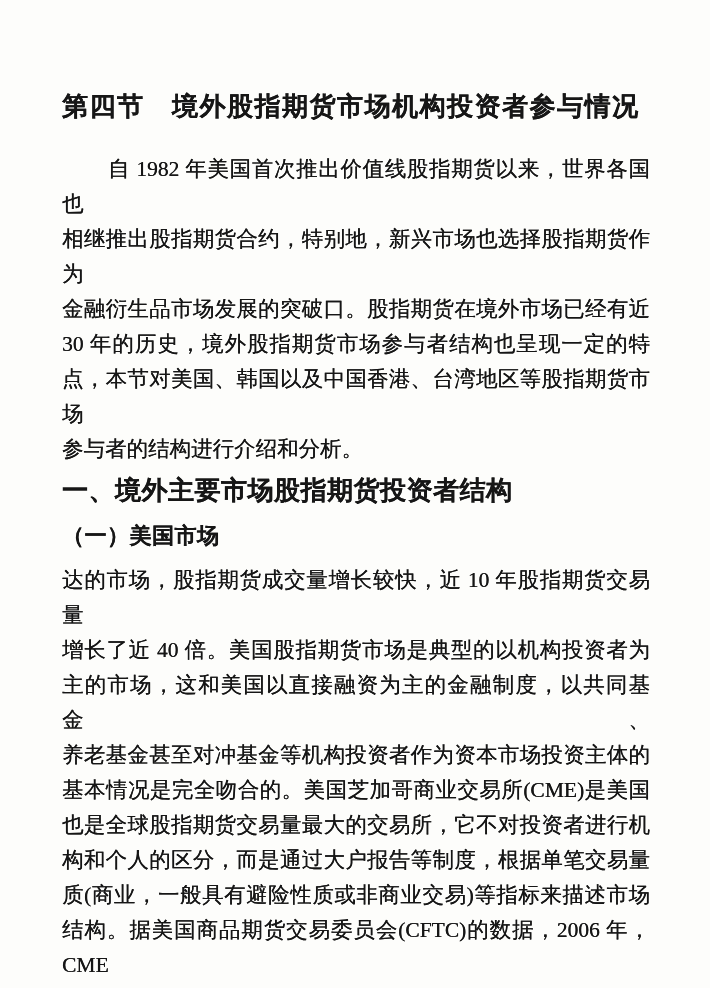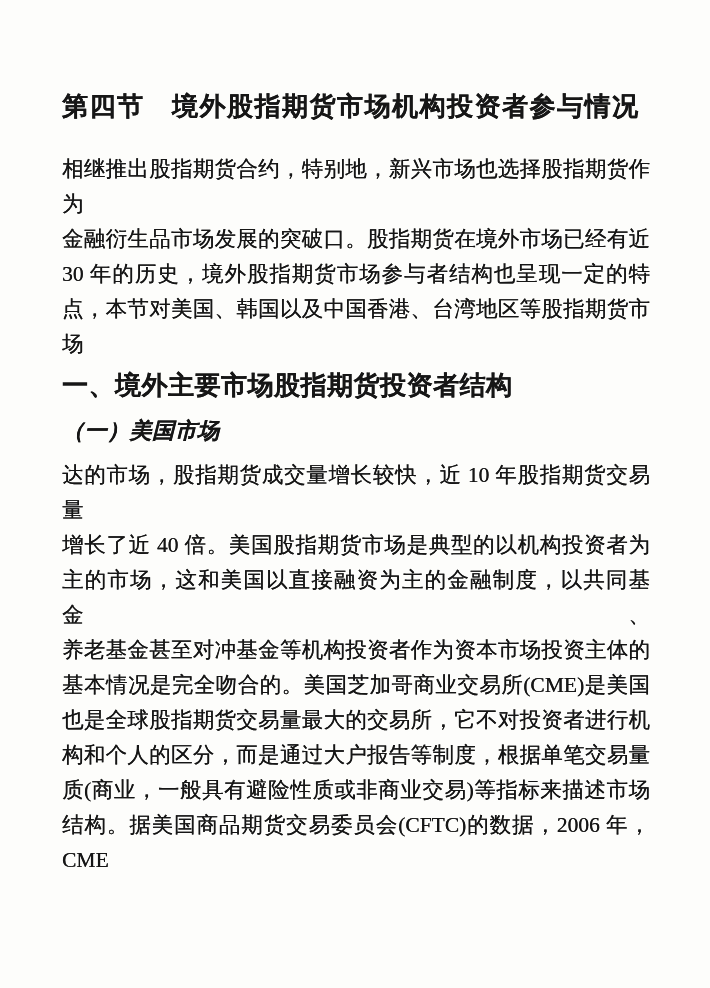--- a/index.html
+++ b/index.html
@@ -53,35 +53,36 @@
     text-shadow: 0.3px 0 0 currentColor;
   }
   .h-minor {
     margin: 16px 0 0 0;
     font-family: "Liberation Sans", "DejaVu Sans", sans-serif;
     font-weight: 700;
     font-size: 22px;
     line-height: 30px;
     letter-spacing: 0.5px;
     text-shadow: 0.3px 0 0 currentColor;
-    font-style: italic;
   }
 </style>
 </head>
 <body>
 
 <div class="page">
 
   <h1 class="title">第四节　境外股指期货市场机构投资者参与情况</h1>
 
   <div class="para para-intro">
+    <p class="line indent">自 1982 年美国首次推出价值线股指期货以来，世界各国也</p>
     <p class="line">相继推出股指期货合约，特别地，新兴市场也选择股指期货作为</p>
     <p class="line">金融衍生品市场发展的突破口。股指期货在境外市场已经有近</p>
     <p class="line">30 年的历史，境外股指期货市场参与者结构也呈现一定的特</p>
     <p class="line">点，本节对美国、韩国以及中国香港、台湾地区等股指期货市场</p>
+    <p class="line last">参与者的结构进行介绍和分析。</p>
   </div>
 
   <h2 class="h-major">一、境外主要市场股指期货投资者结构</h2>
 
   <h3 class="h-minor">（一）美国市场</h3>
 
   <div class="para para-us">
     <p class="line">达的市场，股指期货成交量增长较快，近 10 年股指期货交易量</p>
     <p class="line">增长了近 40 倍。美国股指期货市场是典型的以机构投资者为</p>
     <p class="line">主的市场，这和美国以直接融资为主的金融制度，以共同基金、</p>

